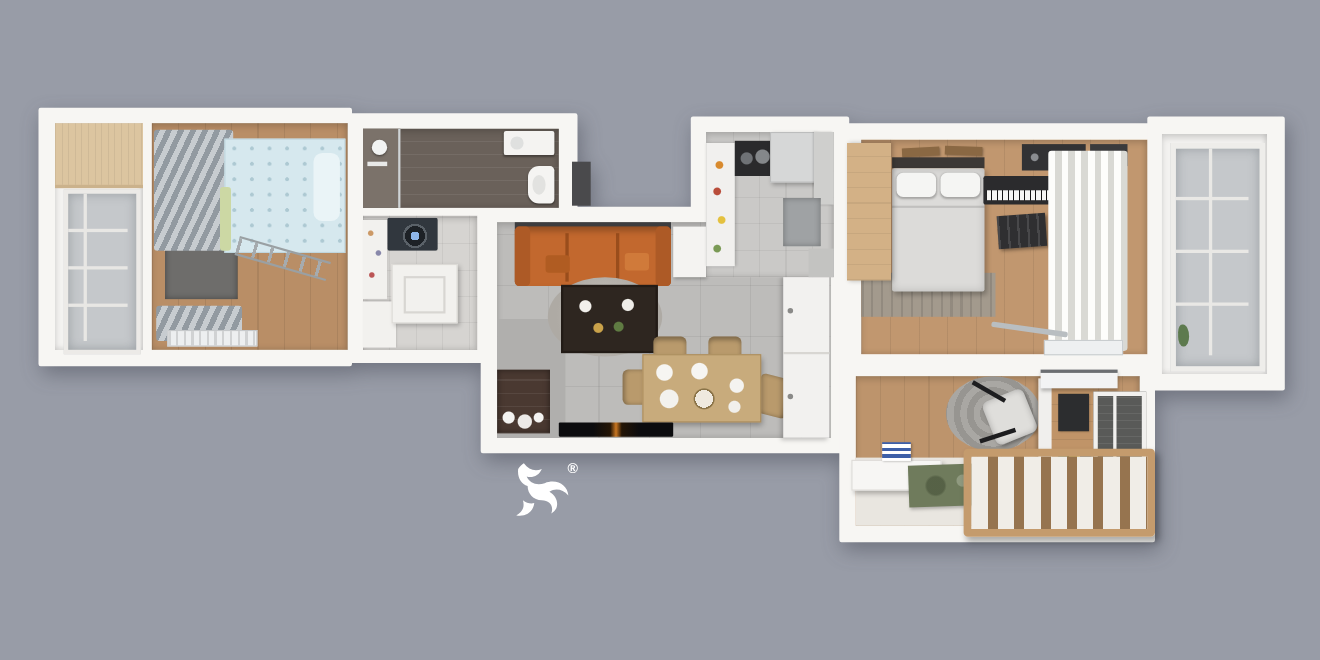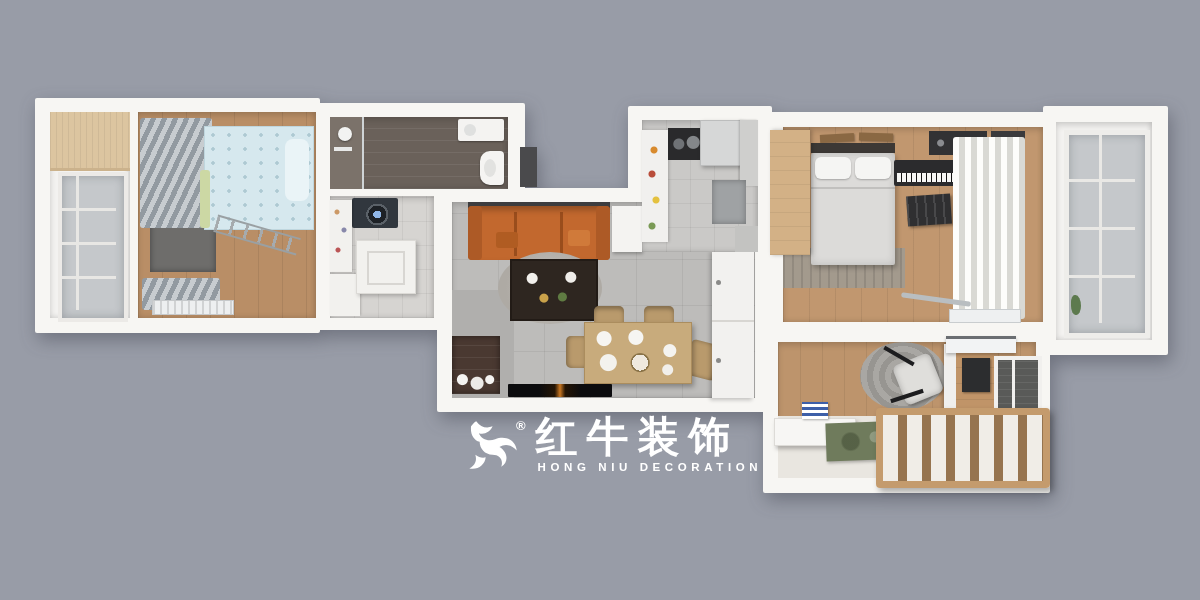--- a/index.html
+++ b/index.html
@@ -178,18 +178,14 @@
     </div>
 
   </div>
 
   <div id="logo">
     <svg width="64" height="62" viewBox="0 0 72 72">
       <path fill="#ffffff" d="M20 6 C25 13 32 15 39 12 C36 19 29 22 23 20 C26 27 34 30 42 27 C55 22 66 29 67 40 C61 33 53 32 47 36 C57 42 58 54 49 59 C52 51 47 45 39 45 C30 45 24 38 24 30 C17 28 13 21 14 12 C16 9 18 7 20 6 Z"></path>
       <path fill="#ffffff" d="M31 48 C30 57 22 63 12 61 C19 57 21 52 19 45 C23 48 27 49 31 48 Z"></path>
     </svg>
     <span class="reg">®</span>
-    <div>
-      <div class="cn">红牛装饰</div>
-      <div class="en">HONG NIU DECORATION</div>
-    </div>
   </div>
 </div>
 
 </body></html>

